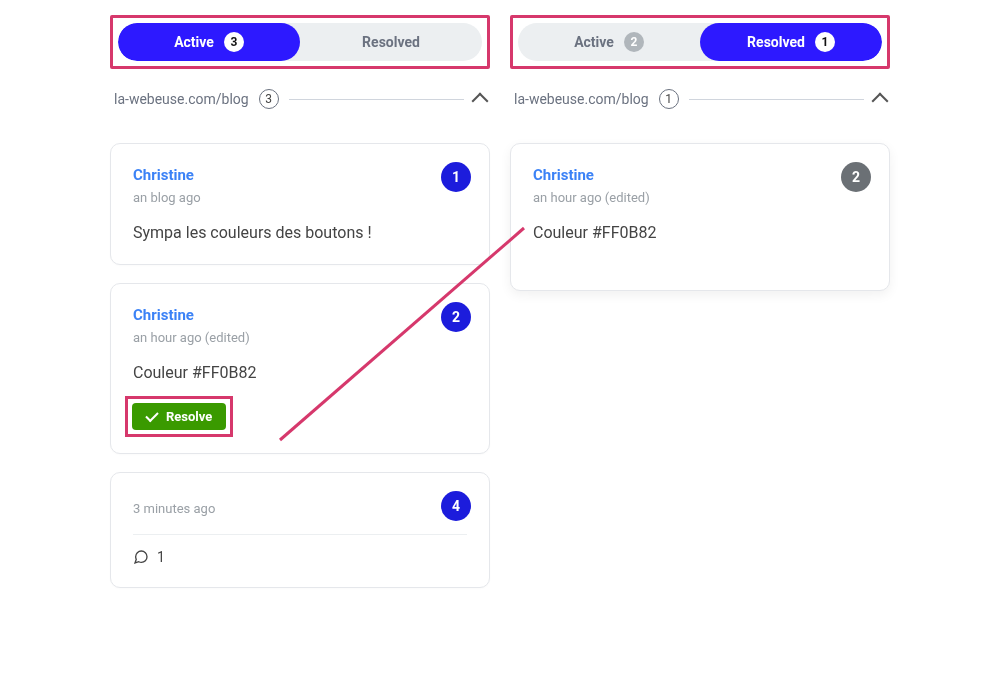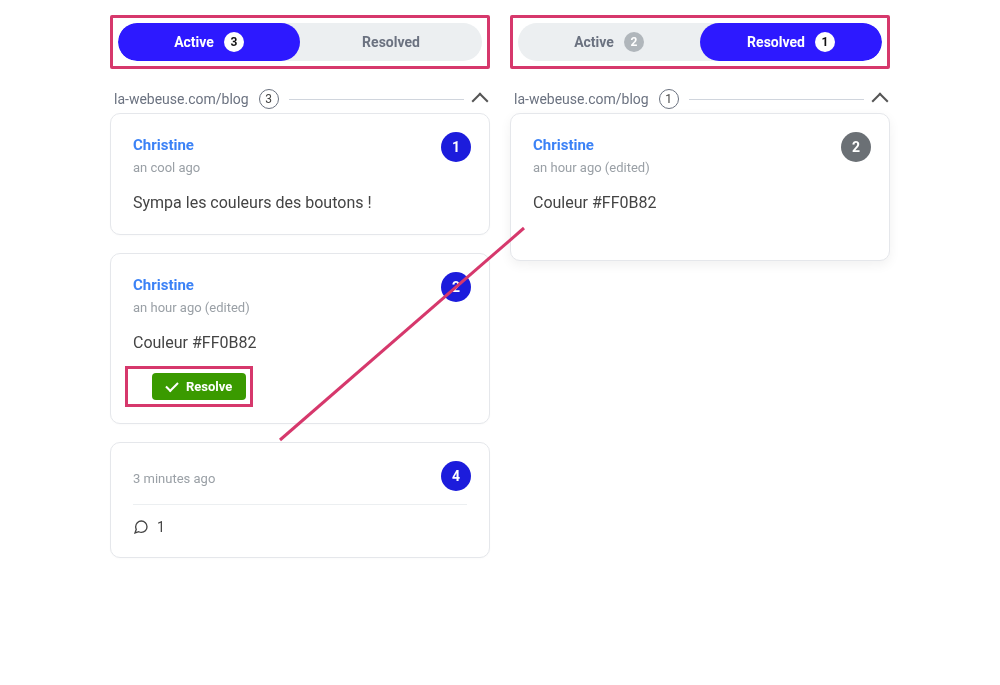--- a/index.html
+++ b/index.html
@@ -59,21 +59,21 @@
   .tab.inactive .tab-badge {
     background: #b0b6bb;
     color: #fff;
   }
   .page-row {
     display: flex;
     align-items: center;
     gap: 10px;
     color: #6b7280;
     font-size: 14px;
-    margin-bottom: 4px;
+    margin-bottom: 34px;
     padding: 0 4px;
   }
   .page-row .count-circle {
     border: 1.5px solid #6b7280;
     border-radius: 50%;
     width: 20px; height: 20px;
     display: flex; align-items: center; justify-content: center;
     font-size: 12px;
     color: #444;
   }
@@ -137,21 +137,20 @@
     display: inline-flex;
     align-items: center;
     gap: 8px;
     background: #3a9a00;
     color: #fff;
     font-weight: 700;
     font-size: 13px;
     padding: 6px 14px;
     border-radius: 4px;
     cursor: pointer;
-    margin-left: 20px;
   }
   .check {
     width: 12px; height: 7px;
     border-left: 2px solid #fff;
     border-bottom: 2px solid #fff;
     transform: rotate(-45deg);
     margin-bottom: 3px;
   }
   .replies {
     display: flex;
@@ -190,21 +189,21 @@
     <div class="page-row">
       <span>la-webeuse.com/blog</span>
       <span class="count-circle">3</span>
       <span class="line"></span>
       <span class="chevron-up"></span>
     </div>
 
     <div class="card">
       <div class="num">1</div>
       <div class="author">Christine</div>
-      <div class="meta">an cool ago</div>
+      <div class="meta">an blog ago</div>
       <div class="body">Sympa les couleurs des boutons !</div>
     </div>
 
     <div class="card" style="padding-bottom:16px;">
       <div class="num">2</div>
       <div class="author">Christine</div>
       <div class="meta">an hour ago (edited)</div>
       <div class="body">Couleur #FF0B82</div>
       <div class="resolve-wrap">
         <div class="resolve-btn">

